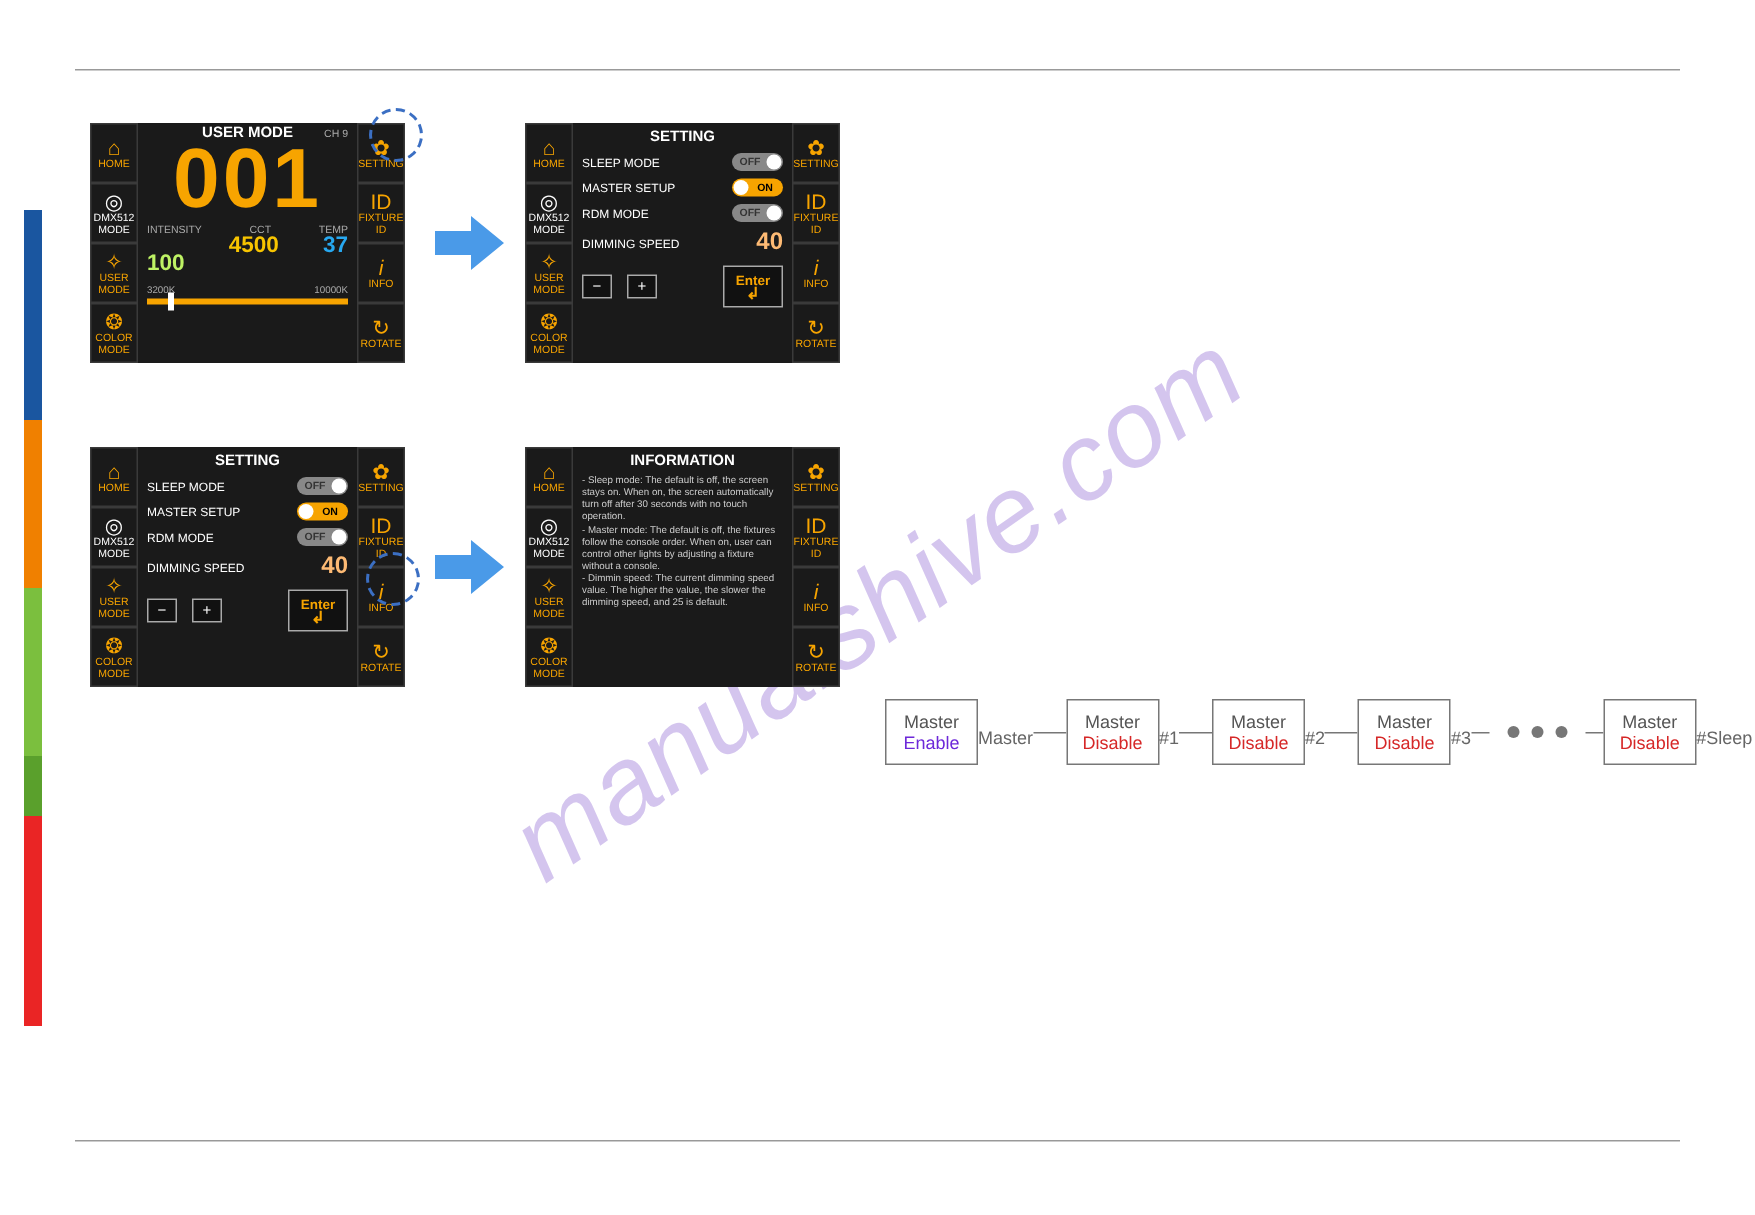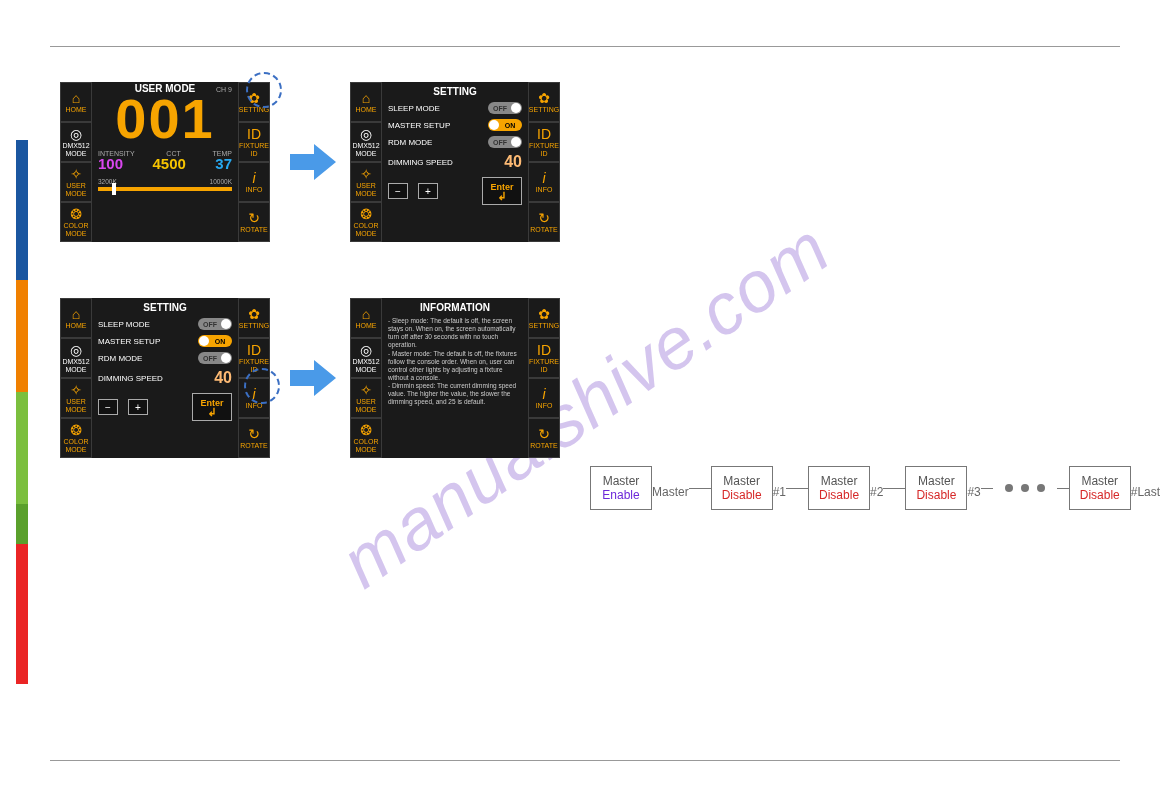--- a/index.html
+++ b/index.html
@@ -29,21 +29,21 @@
   .sbtn .lbl { text-align:center; }
   .center { flex:1; padding:4px 6px; color:#fff; overflow:hidden; }
   .center .title { text-align:center; font-size:10px; font-weight:bold; margin-bottom:4px; }
 
   
   .um-ch { text-align:right; font-size:7px; color:#aaa; }
   .um-big { font-size:56px; font-weight:900; color:#f7a400; text-align:center; line-height:0.9;
             letter-spacing:2px; margin-top:-4px; }
   .um-row { display:flex; justify-content:space-between; font-size:7px; color:#aaa; margin-top:6px; }
   .um-vals { display:flex; justify-content:space-between; font-size:15px; font-weight:bold; margin-top:-2px; }
-  .um-vals .r{color:#d946ef;} .um-vals .y{color:#f7c400;} .um-vals .b{color:#27a8f0;}
+  .um-vals .r{color:#bef264;margin-top:12px;} .um-vals .y{color:#f7c400;} .um-vals .b{color:#27a8f0;}
   .slider { position:relative; height:16px; margin-top:6px; }
   .slider .lab { display:flex; justify-content:space-between; font-size:6.5px; color:#aaa; }
   .slider .track { height:4px; background:#f7a400; margin:2px 0 0; position:relative; }
   .slider .knob { position:absolute; left:14px; top:-4px; width:4px; height:12px; background:#fff; }
 
   
   .setrow { display:flex; justify-content:space-between; align-items:center; font-size:8px; margin:5px 0; }
   .toggle { width:34px; height:12px; border-radius:6px; background:#888; display:flex; align-items:center;
             padding:1px; font-size:7px; font-weight:bold; color:#333; justify-content:flex-start;}
   .toggle .tlabel { flex:1; text-align:center; }
@@ -410,15 +410,15 @@
       <div class="dot"></div>
       <div class="dot"></div>
       <div class="dot"></div>
     </div>
   <div class="link" style="width:12px"></div>
   <div class="node">
     <div class="box">
         <span class="l1">Master</span>
         <span class="ds">Disable</span>
       </div>
-    <div class="nodelabel">#Last</div>
+    <div class="nodelabel">#Sleep</div>
   </div>
 </div>
 
 </body></html>

